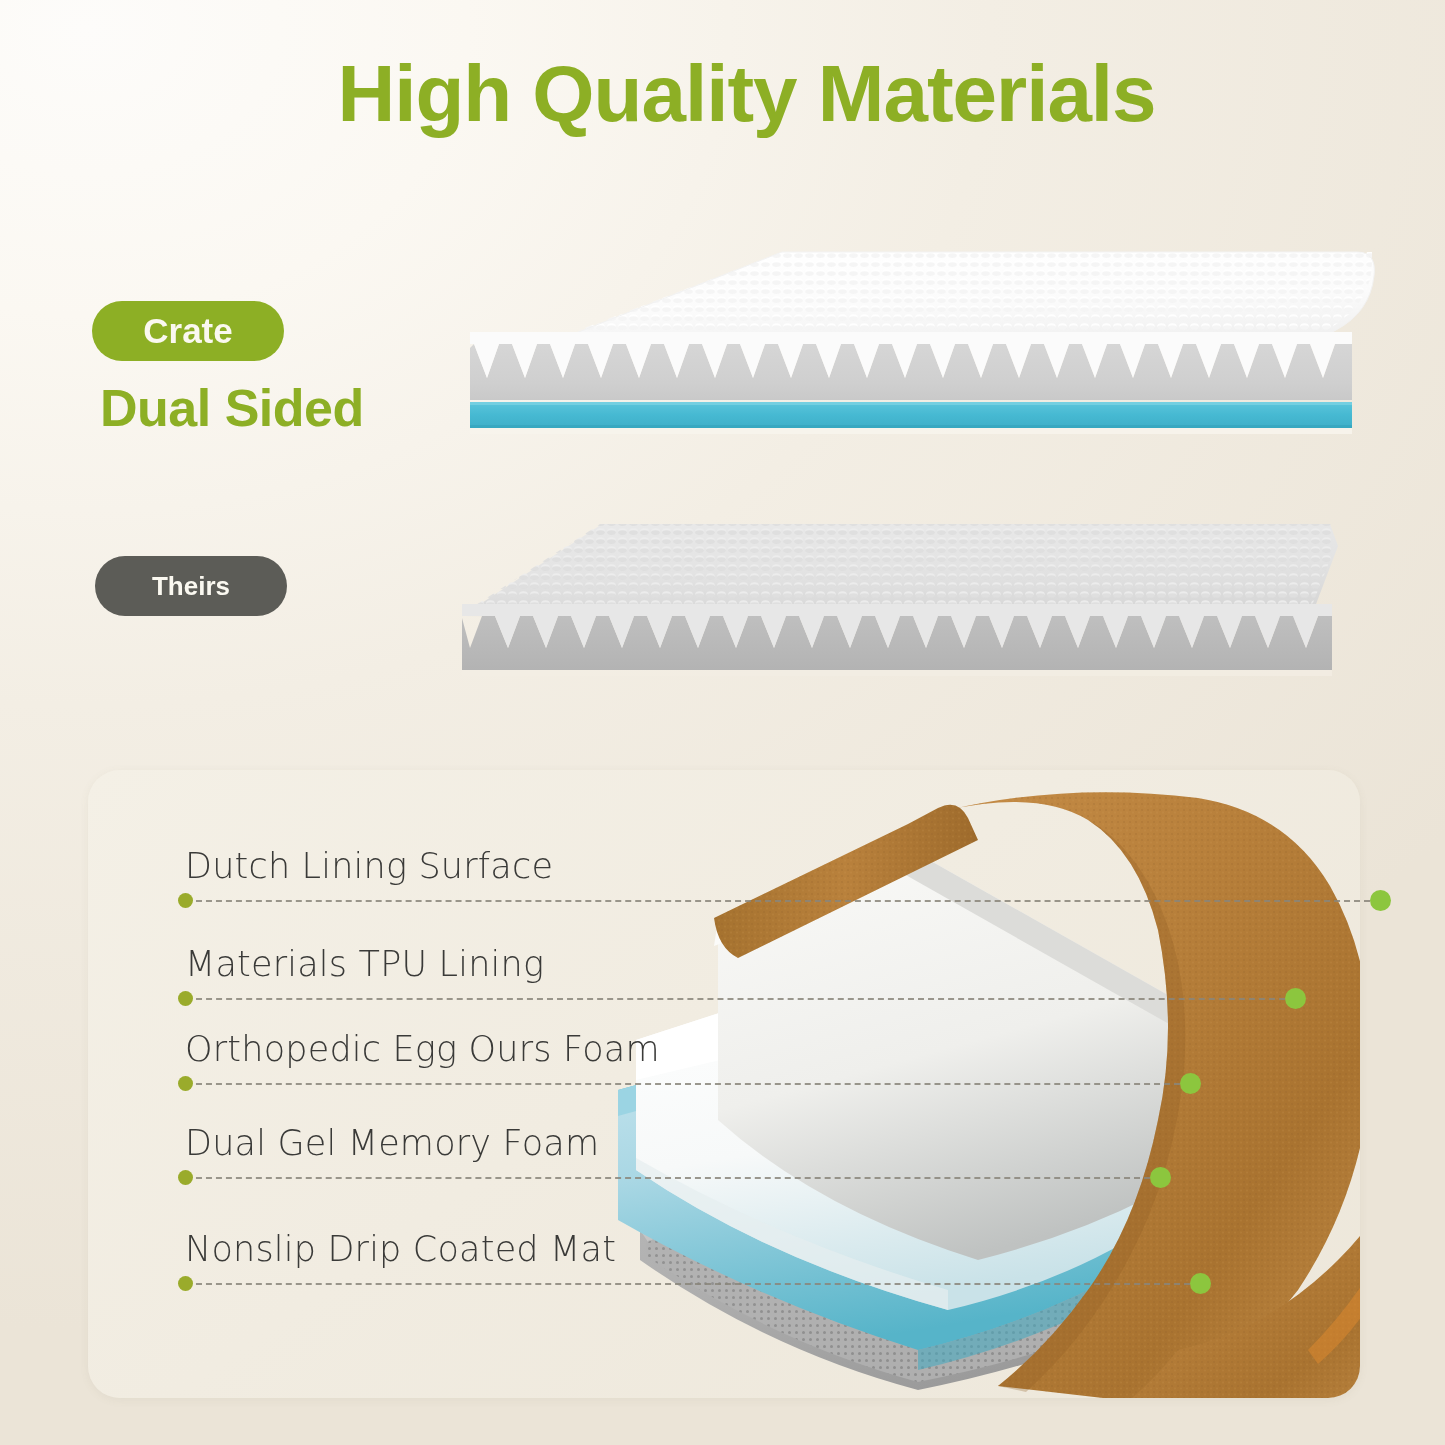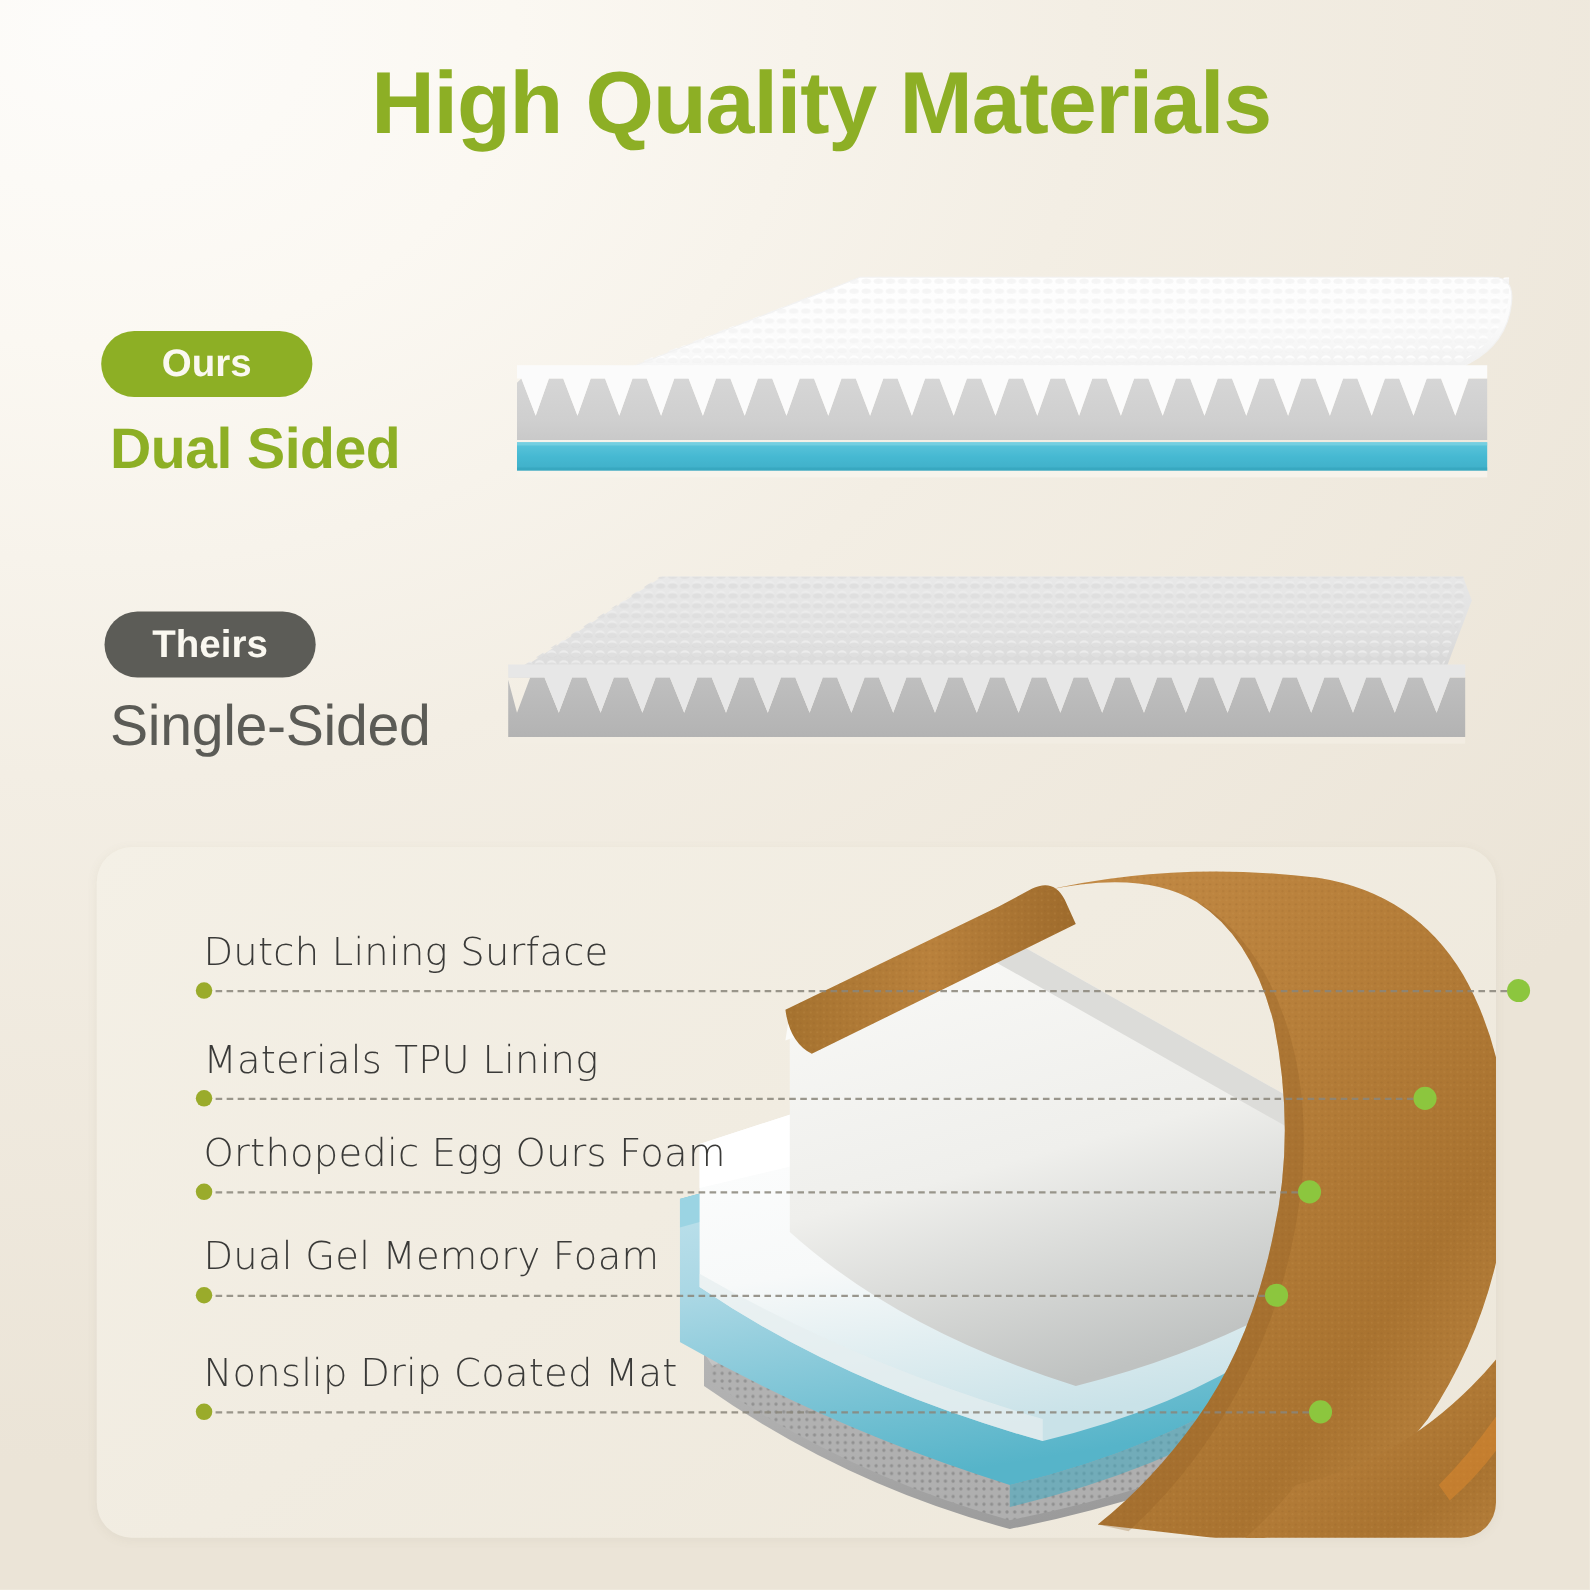--- a/index.html
+++ b/index.html
@@ -19,21 +19,21 @@
     font-size:80px;font-weight:bold;letter-spacing:-1px;
     color:#8DAF25;line-height:1.05;padding-left:24px;
   }
 
   
   .pill{
     position:absolute;display:flex;align-items:center;justify-content:center;
     border-radius:999px;color:#FAF8F0;font-weight:bold;
   }
   .pill-ours{left:92px;top:301px;width:192px;height:60px;background:#8DAF25;font-size:35px;}
-  .pill-theirs{left:95px;top:556px;width:192px;height:60px;background:#5C5C57;font-size:35px;}
+  .pill-theirs{left:95px;top:556px;width:192px;height:60px;background:#5C5C57;font-size:26px;}
   .sub{position:absolute;font-size:52px;line-height:1;}
   .sub-ours{left:100px;top:382px;color:#8DAF25;font-weight:bold;letter-spacing:-.5px;}
   .sub-theirs{left:100px;top:634px;color:#5B5B56;font-weight:normal;letter-spacing:-.3px;}
 
   
   .mat{position:absolute;}
   .mat svg{display:block;}
 
   
   .panel{
@@ -65,21 +65,21 @@
   .photo svg{display:block;}
 </style>
 </head>
 <body>
 
 <div id="root">
 
   <div class="title">High Quality Materials</div>
 
   <div class="pill pill-ours">
-    <span>Ours</span>
+    <span>Crate</span>
   </div>
   <div class="sub sub-ours">Dual Sided</div>
 
   <div class="mat" style="left:452px;top:232px;">
     <svg width="930" height="230" viewBox="0 0 930 230">
       <defs>
         <linearGradient id="ourTop" x1="0" y1="0" x2="0.25" y2="1">
           <stop offset="0%" stop-color="#FFFFFF"></stop>
           <stop offset="60%" stop-color="#FBFBFB"></stop>
           <stop offset="100%" stop-color="#F0F0F0"></stop>
@@ -137,21 +137,20 @@
       <path d="M18,170 L18,196 L900,196 L900,170 Z" fill="url(#ourTeal)"></path>
       <path d="M18,170 L900,170 L900,173 L18,173 Z" fill="#7FD4E4" opacity=".7"></path>
       <path d="M18,193 L900,193 L900,196 L18,196 Z" fill="#2F9FB8" opacity=".5"></path>
       <rect x="18" y="196" width="882" height="6" fill="#F7F4EC" opacity=".9"></rect>
     </svg>
   </div>
 
   <div class="pill pill-theirs">
     <span>Theirs</span>
   </div>
-  <div class="sub sub-theirs">Single-Sided</div>
 
   <div class="mat" style="left:452px;top:500px;">
     <svg width="930" height="190" viewBox="0 0 930 190">
       <defs>
         <linearGradient id="thTop" x1="0" y1="0" x2="0.2" y2="1">
           <stop offset="0%" stop-color="#E9E9E9"></stop>
           <stop offset="55%" stop-color="#E3E3E3"></stop>
           <stop offset="100%" stop-color="#D7D7D7"></stop>
         </linearGradient>
         <linearGradient id="thBody" x1="0" y1="0" x2="0" y2="1">

